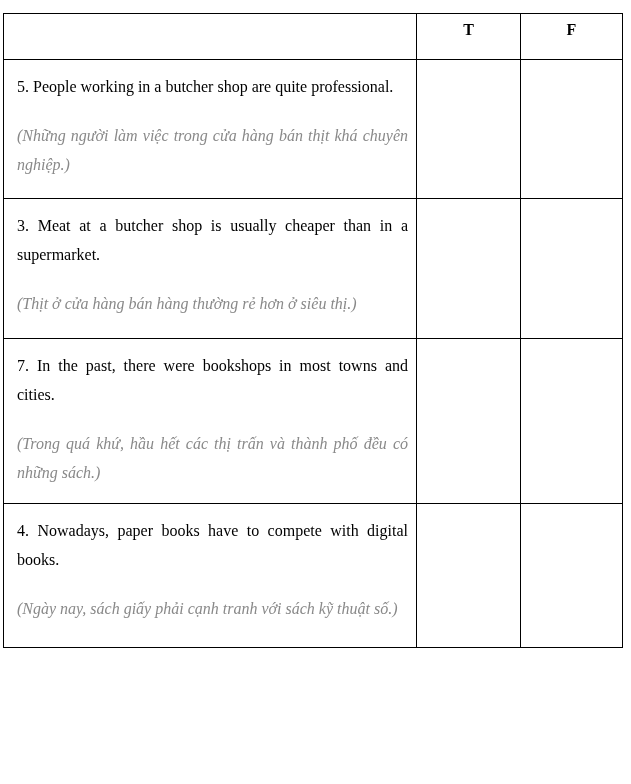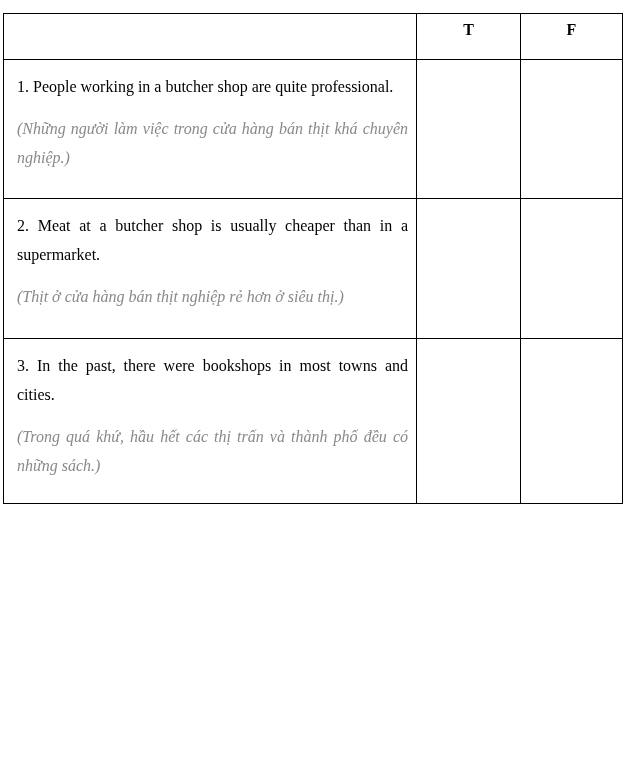--- a/index.html
+++ b/index.html
@@ -48,21 +48,21 @@
     line-height: 29px;
     color: #000000;
     text-align: justify;
   }
   p.vi {
     font-size: 16px;
     line-height: 29px;
     color: #898989;
     font-style: italic;
     text-align: justify;
-    margin-top: 13px;
+    margin-top: 20px;
   }
   tr.r1 { height: 139px; }
   tr.r2 { height: 140px; }
   tr.r3 { height: 165px; }
   tr.r4 { height: 144px; }
   tr.r5 { height: 130px; }
 </style>
 </head>
 <body>
 
@@ -75,41 +75,49 @@
     </colgroup>
     <tbody>
         <tr class="header-row">
       <th></th>
       <th>T</th>
       <th>F</th>
     </tr>
 
     <tr class="r1">
       <td class="stmt">
-        <p class="en">1. People working in a butcher shop are quite professional.</p>
+        <p class="en">5. People working in a butcher shop are quite professional.</p>
         <p class="vi">(Những người làm việc trong cửa hàng bán thịt khá chuyên nghiệp.)</p>
       </td>
       <td></td>
       <td></td>
     </tr>
 
     <tr class="r2">
       <td class="stmt">
-        <p class="en">2. Meat at a butcher shop is usually cheaper than in a supermarket.</p>
-        <p class="vi">(Thịt ở cửa hàng bán thịt nghiệp rẻ hơn ở siêu thị.)</p>
+        <p class="en">3. Meat at a butcher shop is usually cheaper than in a supermarket.</p>
+        <p class="vi">(Thịt ở cửa hàng bán hàng thường rẻ hơn ở siêu thị.)</p>
       </td>
       <td></td>
       <td></td>
     </tr>
 
     <tr class="r3">
       <td class="stmt">
-        <p class="en">3. In the past, there were bookshops in most towns and cities.</p>
+        <p class="en">7. In the past, there were bookshops in most towns and cities.</p>
         <p class="vi">(Trong quá khứ, hầu hết các thị trấn và thành phố đều có những sách.)</p>
       </td>
       <td></td>
       <td></td>
     </tr>
 
+    <tr class="r4">
+      <td class="stmt">
+        <p class="en">4. Nowadays, paper books have to compete with digital books.</p>
+        <p class="vi">(Ngày nay, sách giấy phải cạnh tranh với sách kỹ thuật số.)</p>
+      </td>
+      <td></td>
+      <td></td>
+    </tr>
 
   </tbody>
     </table>
 </div>
 
 </body></html>

